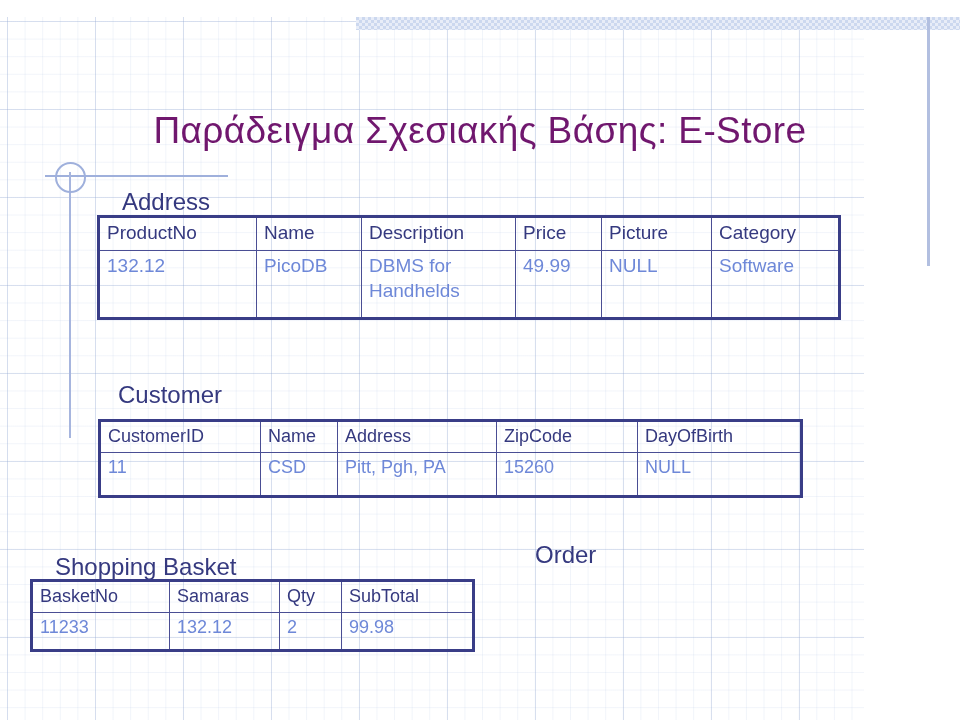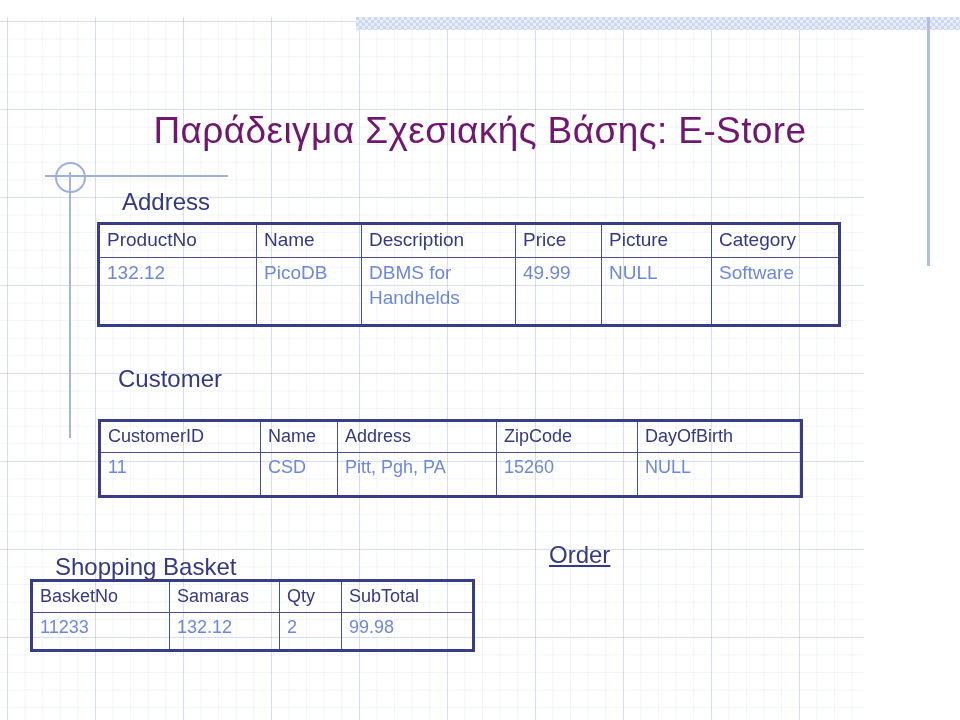--- a/index.html
+++ b/index.html
@@ -130,40 +130,40 @@
   }
   table.db tr.data td {
     color: #6E88D8;
   }
   table.db tr.data td.wrap {
     white-space: normal;
   }
 
   
   #product-caption { left: 122px; top: 171px; }
-  #product-table   { left: 97px;  top: 205px; width: 741px; }
+  #product-table   { left: 97px;  top: 198px; width: 741px; }
   #product-table tr.hdr td { height: 28px; }
   #product-table tr.data td { height: 62px; }
 
   
-  #customer-caption { left: 118px; top: 348px; }
+  #customer-caption { left: 118px; top: 364px; }
   #customer-table   { left: 98px;  top: 402px; width: 702px; }
   #customer-table td { font-size: 18px; }
   #customer-table tr.hdr td { height: 26px; }
   #customer-table tr.data td { height: 38px; }
 
   
   #basket-caption { left: 55px;  top: 536px; }
   #basket-table   { left: 30px;  top: 562px; width: 442px; }
   #basket-table td { font-size: 18px; }
   #basket-table tr.hdr td { height: 26px; }
   #basket-table tr.data td { height: 32px; }
 
   
-  #order-caption { left: 549px; top: 524px; text-decoration: underline; }
+  #order-caption { left: 535px; top: 524px; }
   #order-table   { left: 500px; top: 562px; width: 443px; }
   #order-table td { font-size: 18px; }
   #order-table tr.hdr td { height: 26px; }
   #order-table tr.data td { height: 32px; }
 
   
   #footer {
     position: absolute;
     left: 32px;
     top: 676px;

